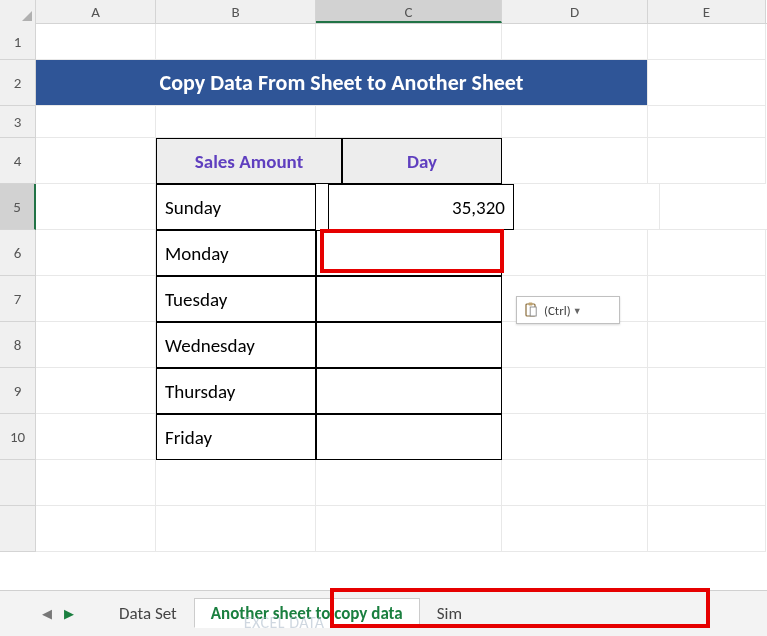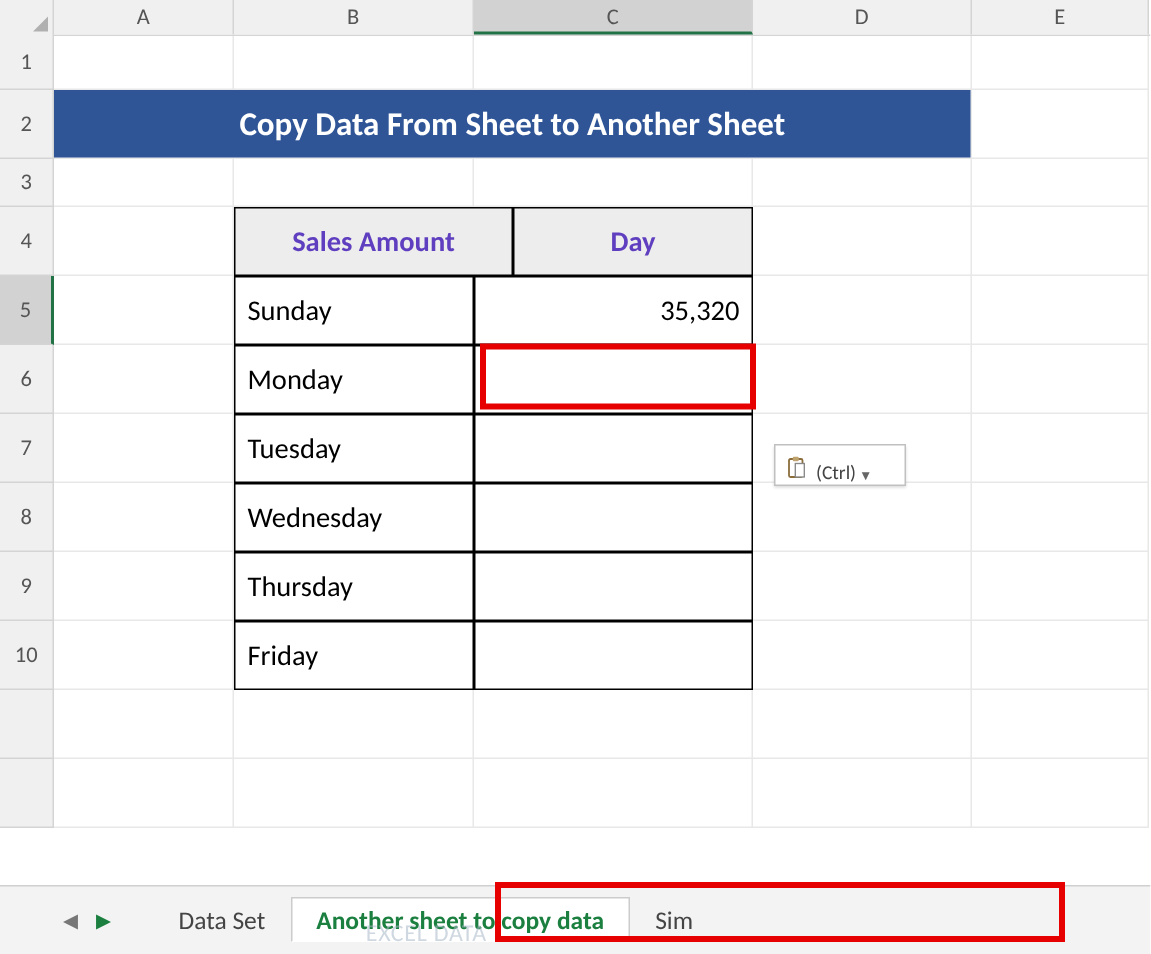--- a/index.html
+++ b/index.html
@@ -123,26 +123,26 @@
   left: 320px;
   width: 184px;
   height: 44px;
 }
 
 
 .paste-popup {
   position: absolute;
   top: 296px;
   left: 516px;
-  width: 88px;
+  width: 104px;
   height: 28px;
   background: #fff;
   border: 1px solid #c0c0c0;
   display: flex;
-  align-items: flex-end;
+  align-items: center;
   font-size: 13px;
   color: #444;
   box-shadow: 0 1px 2px rgba(0,0,0,0.15);
 }
 .paste-popup .picon {
   width: 22px; height: 22px;
   margin: 0 2px 0 3px;
   display:flex;align-items:center;justify-content:center;
 }
 .paste-popup .picon svg { width: 16px; height: 16px; }
@@ -262,21 +262,21 @@
       <div class="cell tbl-header col-C">Sales Amount</div>
       <div class="cell tbl-header col-B">Day</div>
       <div class="cell blank col-D"></div>
       <div class="cell blank col-E"></div>
     </div>
 
     <div class="row">
       <div class="row-header active">5</div>
       <div class="cell blank col-A"></div>
       <div class="cell tbl-cell col-B">Sunday</div>
-      <div class="cell tbl-cell col-C" style="justify-content:flex-end;">35,320</div>
+      <div class="cell tbl-cell col-C" style="justify-content:flex-end;margin-left:12px;">35,320</div>
       <div class="cell blank col-D"></div>
       <div class="cell blank col-E"></div>
     </div>
 
     <div class="row">
       <div class="row-header">6</div>
       <div class="cell blank col-A"></div>
       <div class="cell tbl-cell col-B">Monday</div>
       <div class="cell tbl-cell col-C"></div>
       <div class="cell blank col-D"></div>

